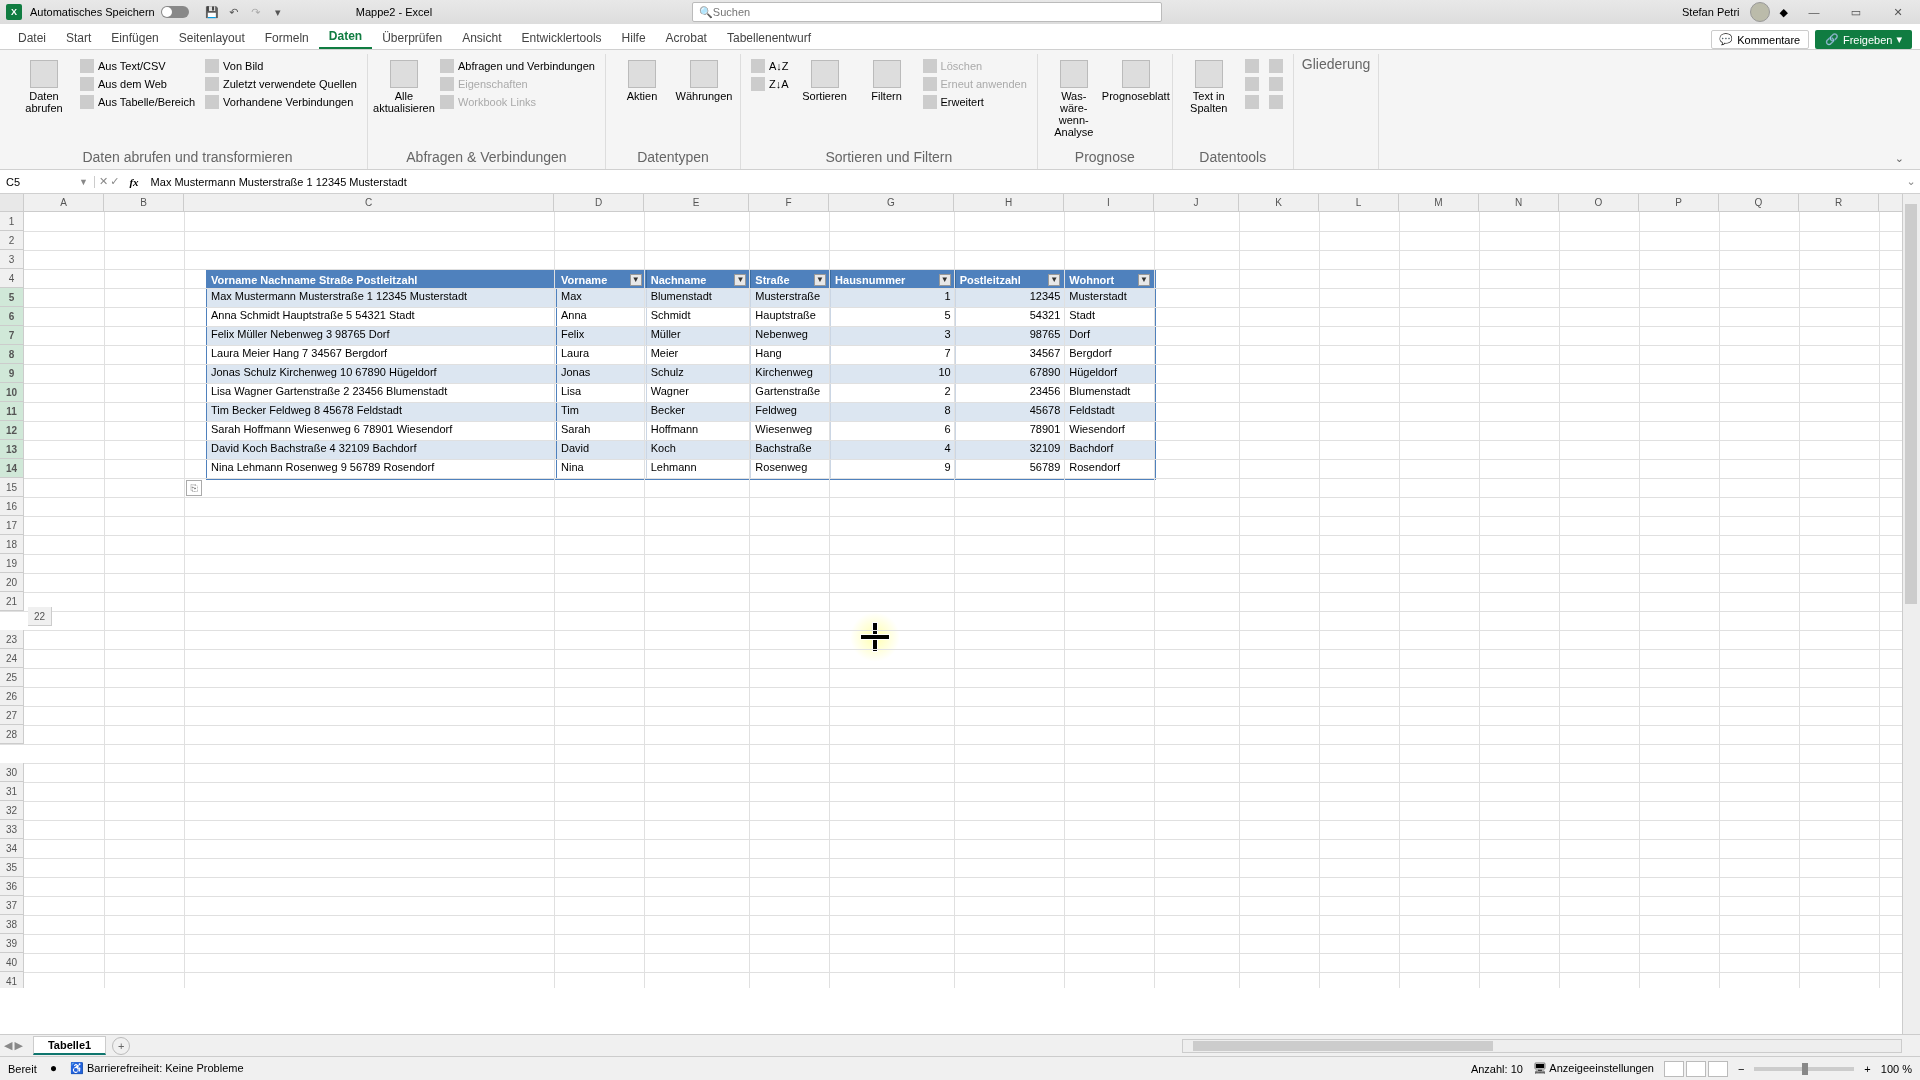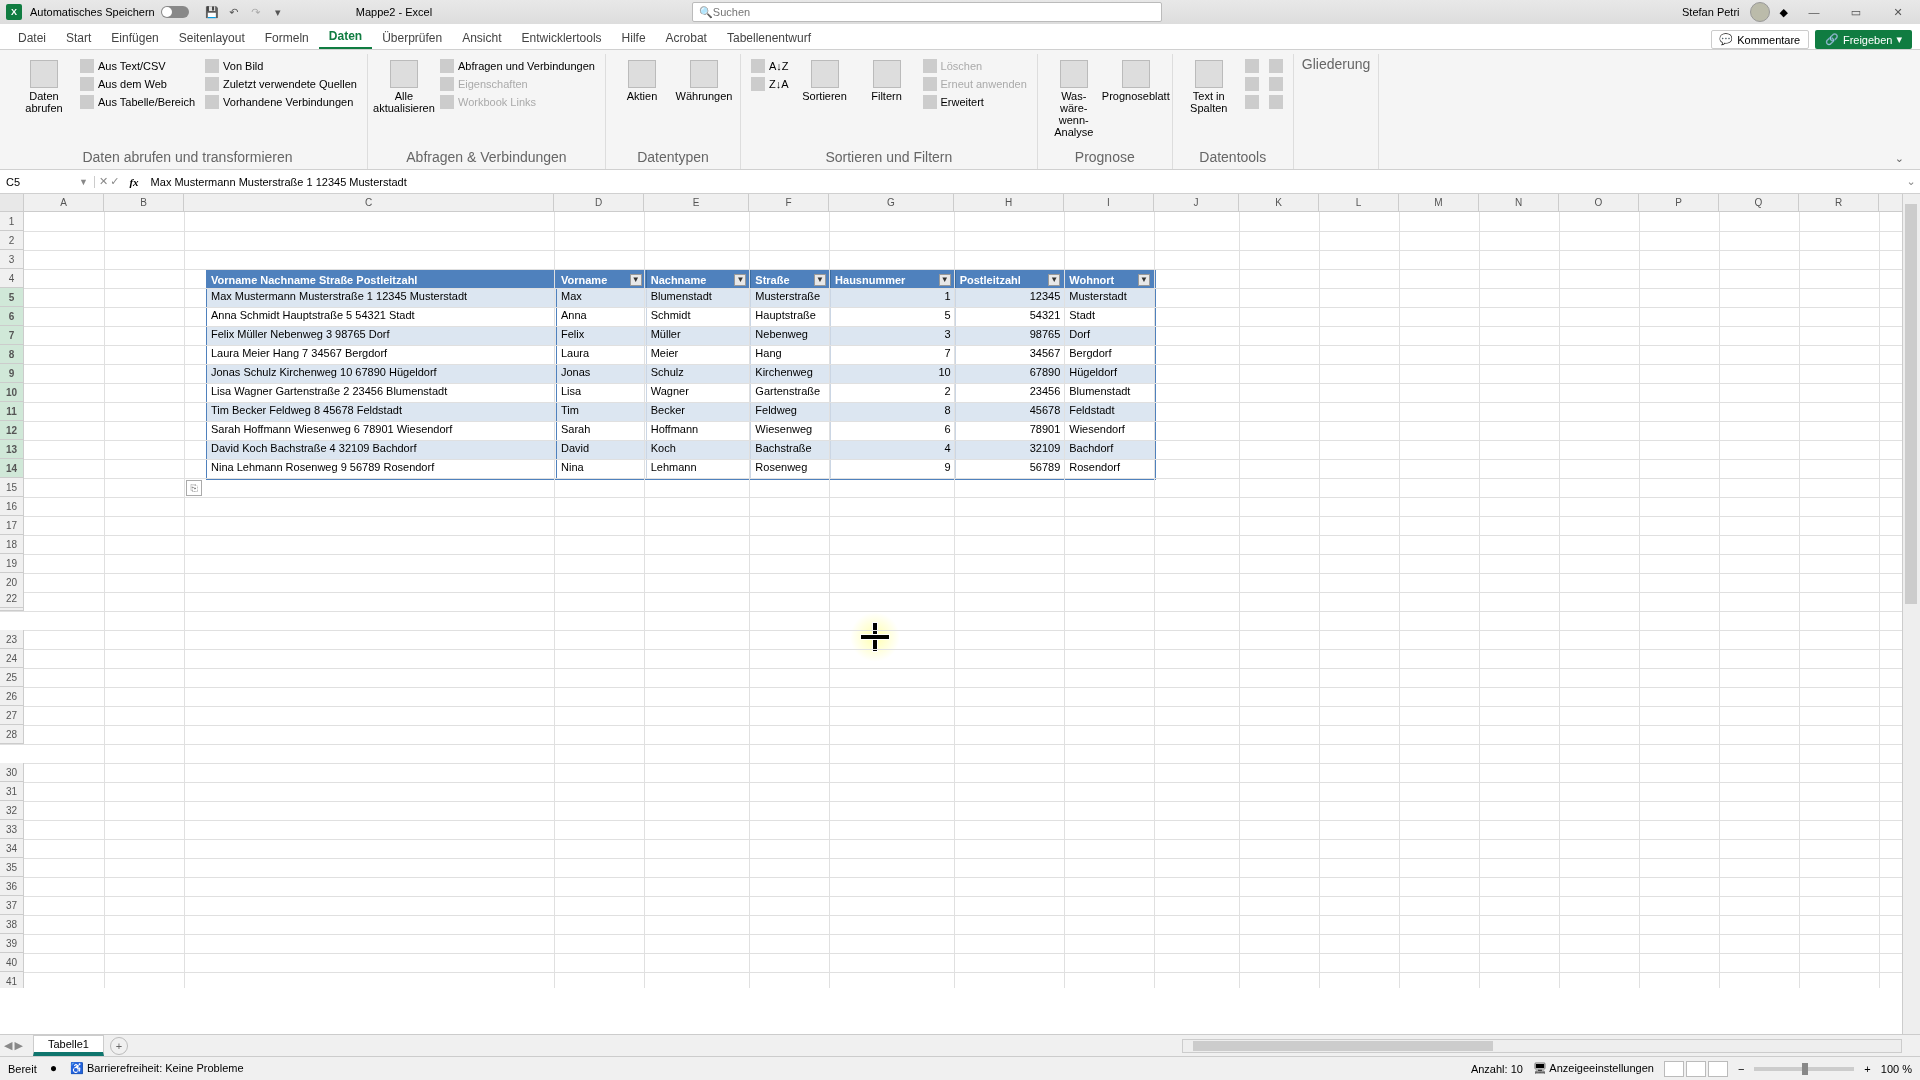--- a/index.html
+++ b/index.html
@@ -82,21 +82,21 @@
 .cursor-overlay .cross::before, .cursor-overlay .cross::after { content: ""; position: absolute; background: #000; }
 .cursor-overlay .cross::before { left: 12px; top: 0; width: 6px; height: 30px; box-shadow: inset 0 0 0 1px #fff; }
 .cursor-overlay .cross::after { top: 12px; left: 0; height: 6px; width: 30px; box-shadow: inset 0 0 0 1px #fff; }
 
 .autofill-icon { position: absolute; left: 562px; top: 250px; width: 16px; height: 16px; background: #fff; border: 1px solid #aaa; font-size: 9px; display: flex; align-items: center; justify-content: center; color: #666; }
 
 
 .sheettabs { position: absolute; bottom: 24px; left: 0; right: 0; height: 22px; background: #f0f0f0; border-top: 1px solid #ccc; display: flex; align-items: center; font-size: 11px; }
 .sheetnav { display: flex; gap: 2px; padding: 0 4px; color: #888; }
 .sheettab { background: #fff; border: 1px solid #ccc; border-bottom: none; padding: 2px 14px; margin-left: 6px; }
-.sheettab.active { border-bottom: 4px solid #0f766e; font-weight: 400; }
+.sheettab.active { border-bottom: 2px solid #0f766e; font-weight: 700; }
 .addsheet { margin-left: 6px; width: 18px; height: 18px; border: 1px solid #bbb; border-radius: 50%; display: flex; align-items: center; justify-content: center; color: #666; }
 .hscroll { margin-left: auto; width: 720px; height: 14px; background: #eee; border: 1px solid #ccc; margin-right: 18px; position: relative; }
 .hscroll .thumb { position: absolute; left: 10px; top: 1px; width: 300px; height: 10px; background: #ccc; }
 
 
 .statusbar { position: absolute; bottom: 0; left: 0; right: 0; height: 24px; background: #f0f0f0; border-top: 1px solid #ccc; display: flex; align-items: center; font-size: 11px; padding: 0 8px; gap: 14px; }
 .statusbar .right { margin-left: auto; display: flex; align-items: center; gap: 10px; }
 .view-btns { display: flex; gap: 2px; }
 .view-btns .v { width: 20px; height: 16px; border: 1px solid #bbb; background: #fff; }
 .zoom-slider { width: 100px; height: 4px; background: #ccc; position: relative; }
@@ -542,21 +542,21 @@
     <div class="rowhdr" style="top: 304px; height: 19px;">17</div>
     <div class="rowline" style="top: 342px;"></div>
     <div class="rowhdr" style="top: 323px; height: 19px;">18</div>
     <div class="rowline" style="top: 361px;"></div>
     <div class="rowhdr" style="top: 342px; height: 19px;">19</div>
     <div class="rowline" style="top: 380px;"></div>
     <div class="rowhdr" style="top: 361px; height: 19px;">20</div>
     <div class="rowline" style="top: 399px;"></div>
     <div class="rowhdr" style="top: 380px; height: 19px;">21</div>
     <div class="rowline" style="top: 418px;"></div>
-    <div class="rowhdr" style="top: 377px; height: 19px;">22</div>
+    <div class="rowhdr" style="top: 395px; height: 19px; margin-left: 28px;">22</div>
     <div class="rowline" style="top: 437px;"></div>
     <div class="rowhdr" style="top: 418px; height: 19px;">23</div>
     <div class="rowline" style="top: 456px;"></div>
     <div class="rowhdr" style="top: 437px; height: 19px;">24</div>
     <div class="rowline" style="top: 475px;"></div>
     <div class="rowhdr" style="top: 456px; height: 19px;">25</div>
     <div class="rowline" style="top: 494px;"></div>
     <div class="rowhdr" style="top: 475px; height: 19px;">26</div>
     <div class="rowline" style="top: 513px;"></div>
     <div class="rowhdr" style="top: 494px; height: 19px;">27</div>

